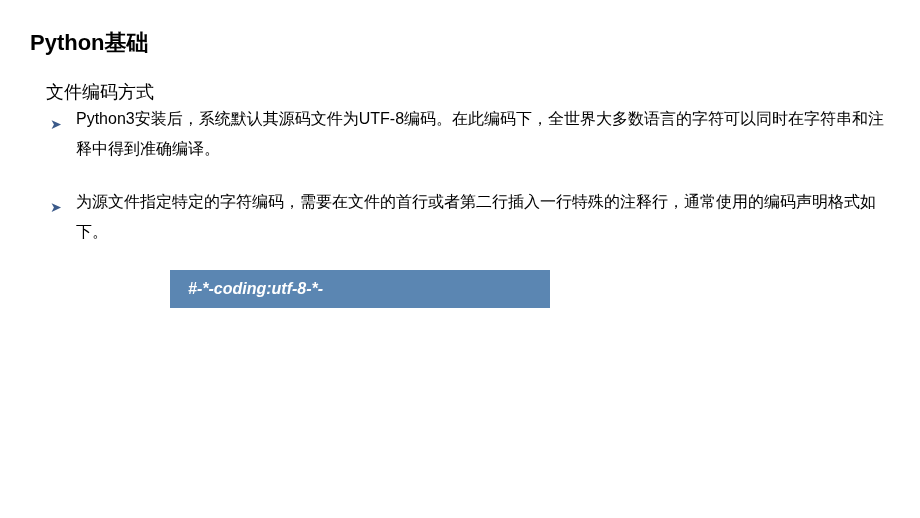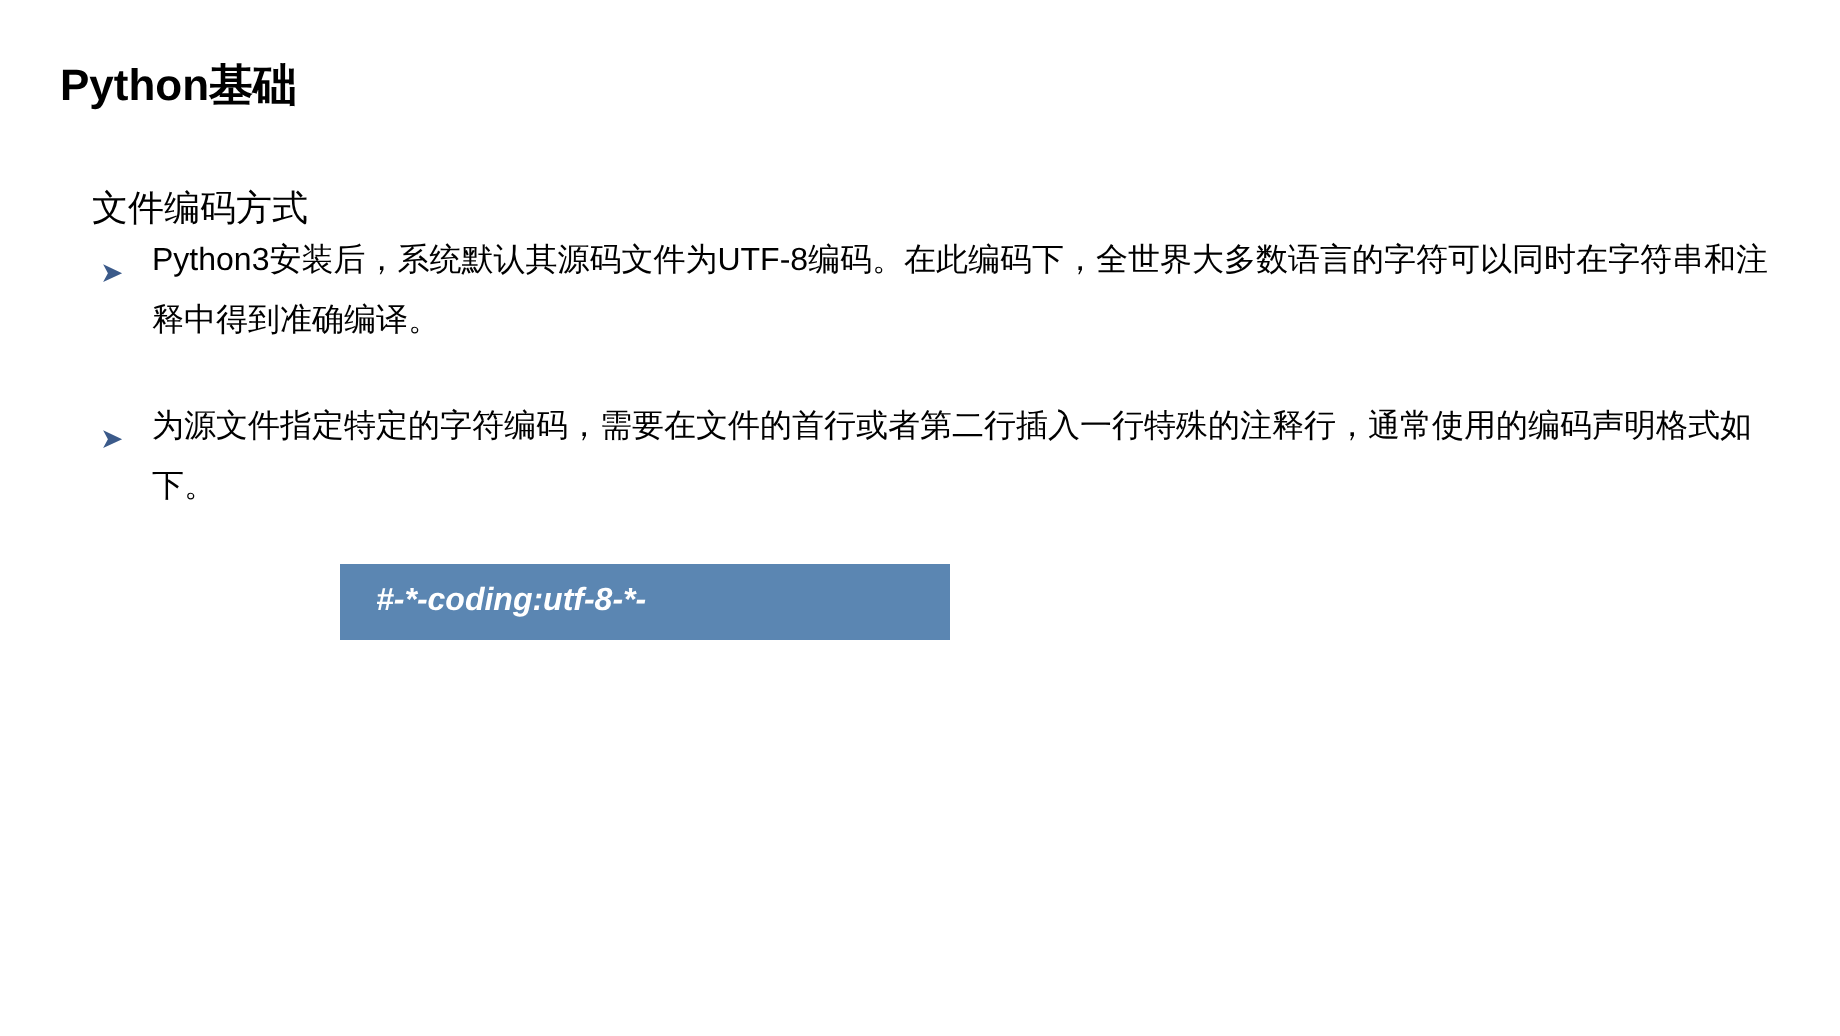--- a/index.html
+++ b/index.html
@@ -12,21 +12,21 @@
       width: 920px;
       height: 518px;
       background: #ffffff;
       padding: 28px 30px;
       color: #000;
     }
     .main-title {
       font-size: 22px;
       font-weight: bold;
       color: #000;
-      margin-bottom: 34px;
+      margin-bottom: 22px;
     }
     .subtitle {
       font-size: 18px;
       color: #000;
       margin-left: 16px;
     }
     .bullet-list {
       list-style: none;
       padding-left: 20px;
     }
@@ -46,21 +46,21 @@
       font-size: 14px;
     }
     .code-block {
       background: #5b86b2;
       color: #ffffff;
       font-size: 16px;
       font-weight: bold;
       padding: 10px 18px;
       margin-left: 140px;
       margin-top: 20px;
-      width: 305px;
+      width: 380px;
       font-style: italic;
     }
   </style>
 </head>
 <body>
 
 <h1 class="main-title">Python基础</h1>
 
 <div class="subtitle">文件编码方式</div>
 

